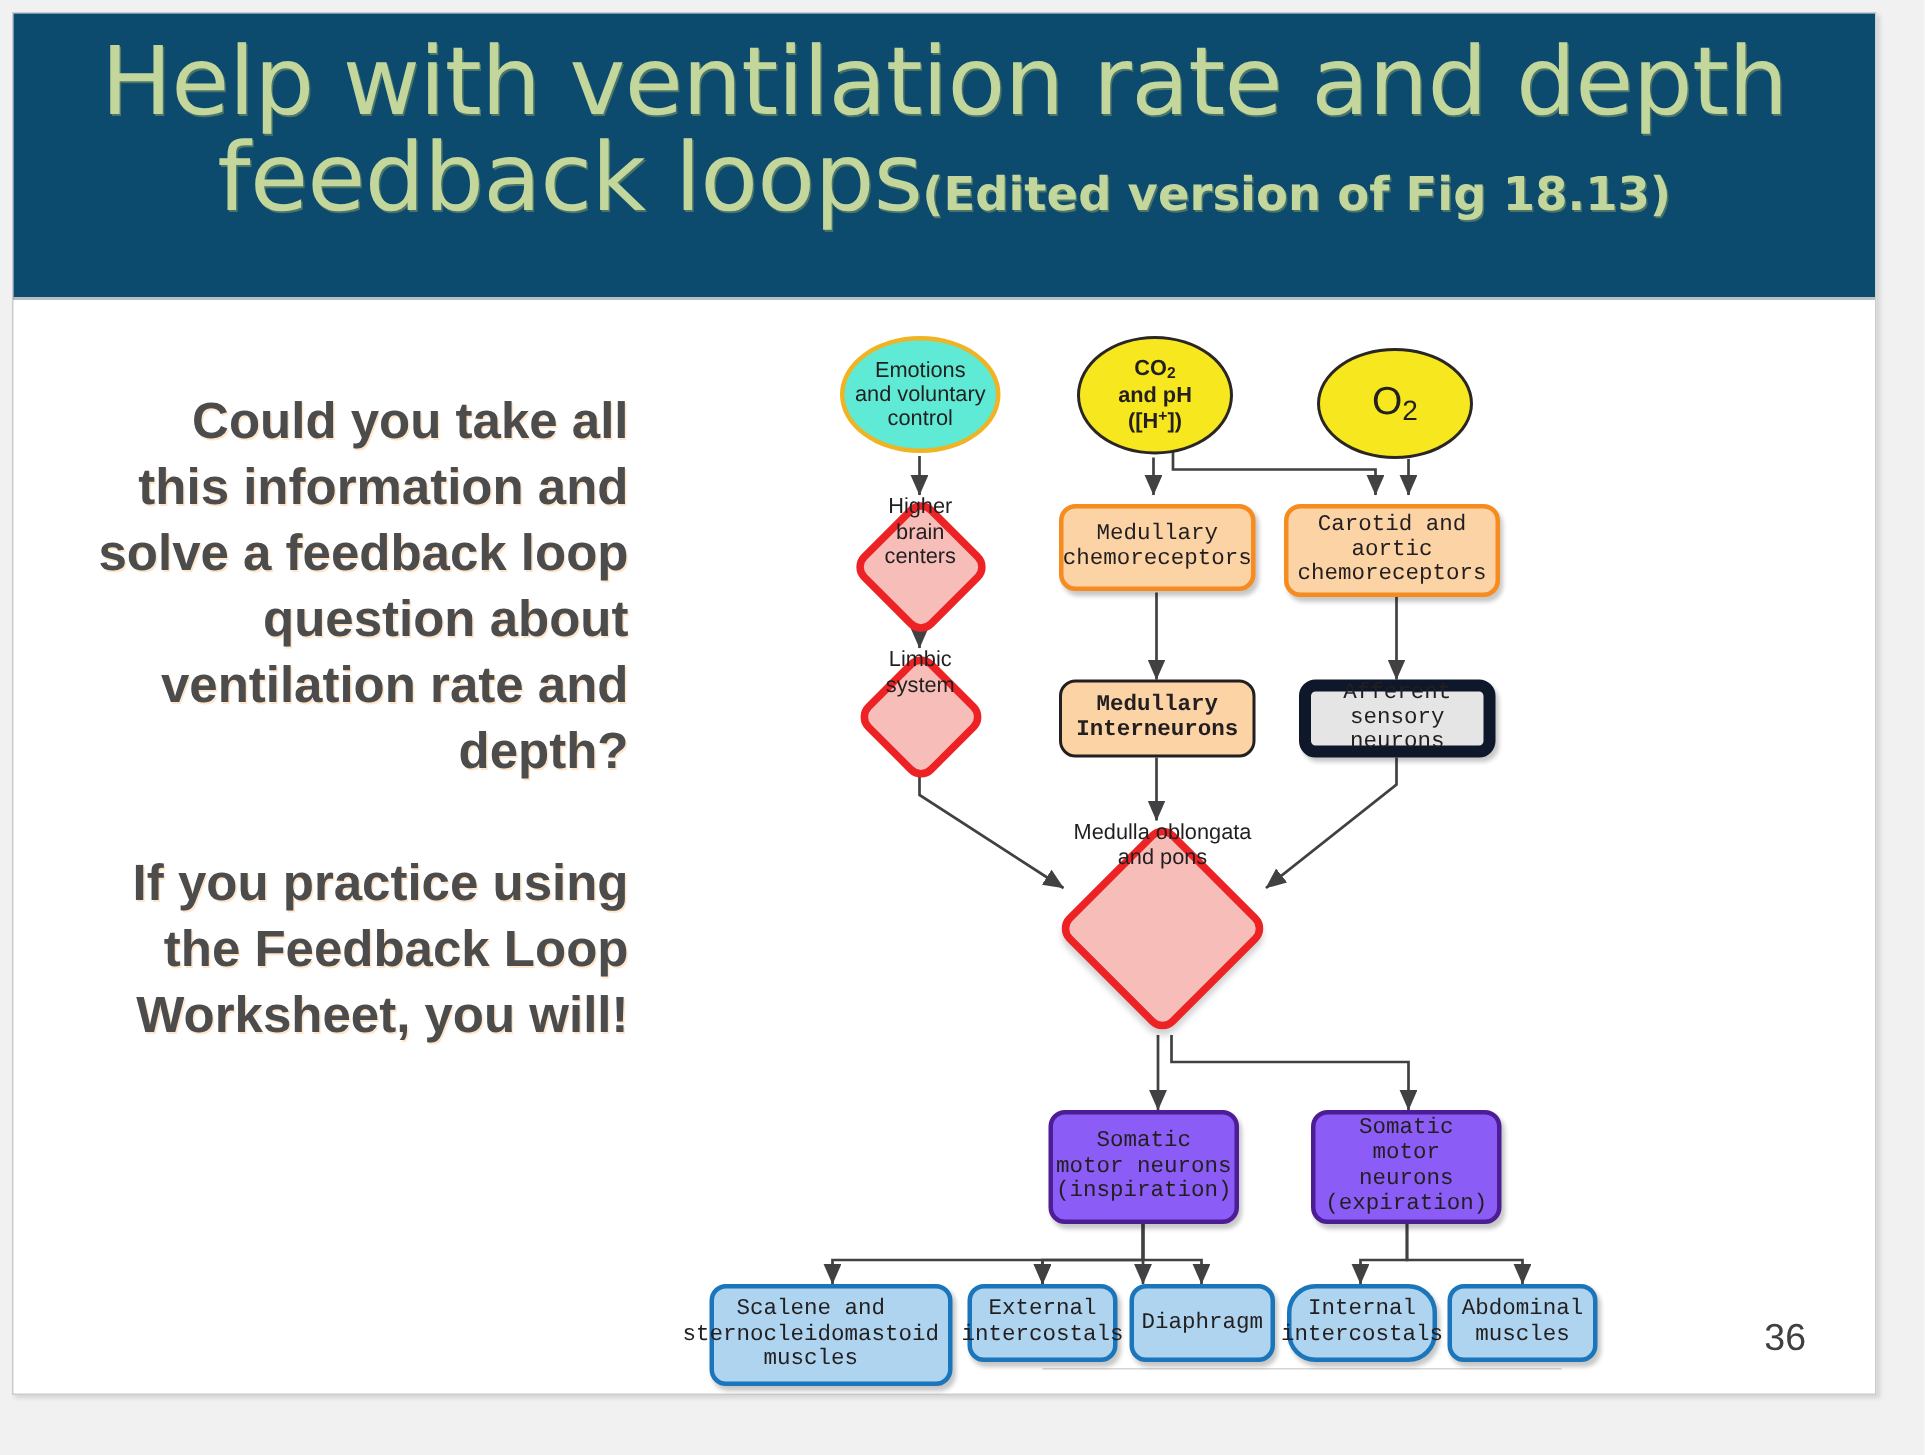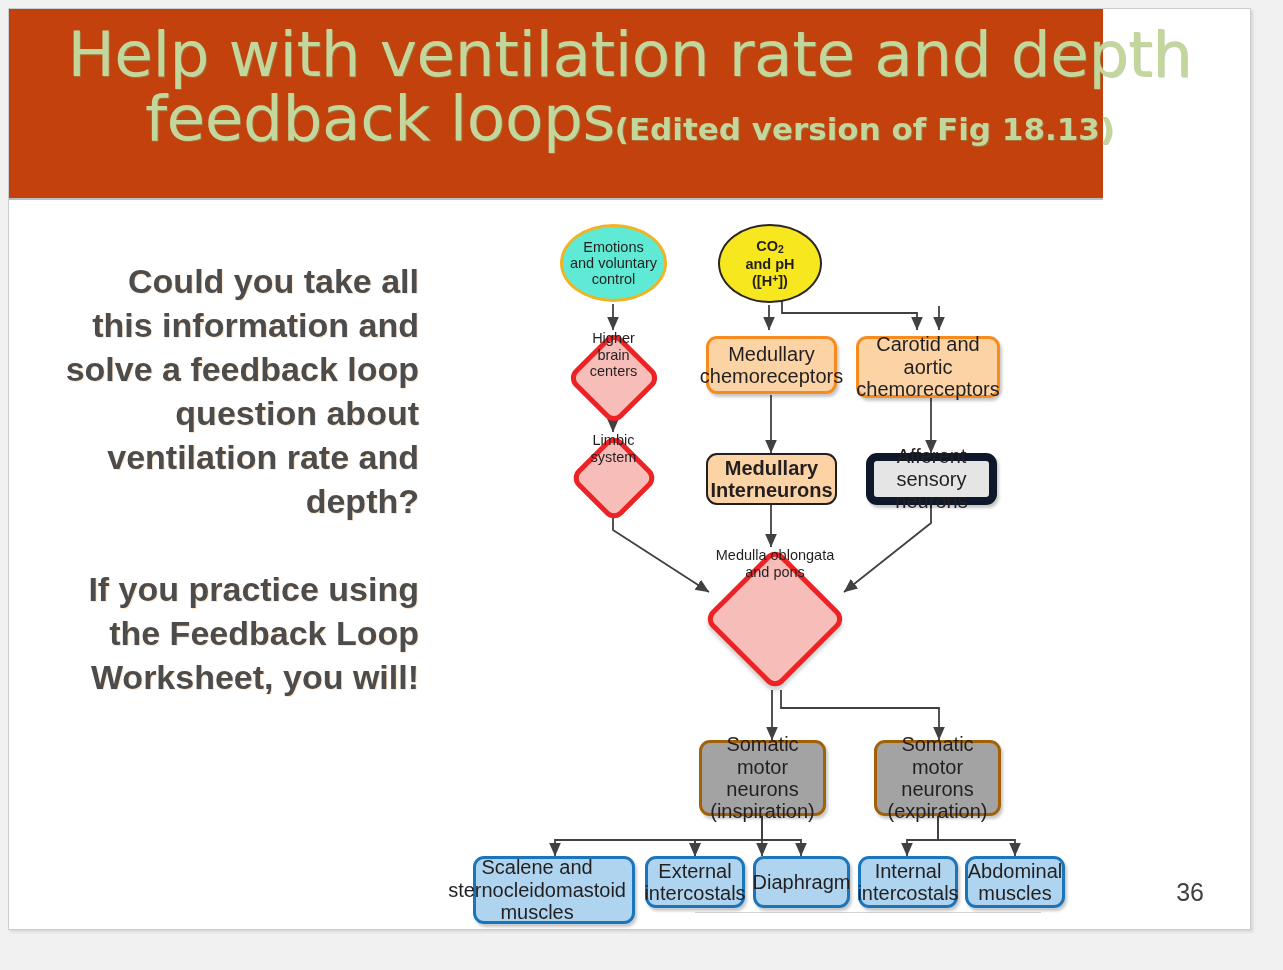--- a/index.html
+++ b/index.html
@@ -11,22 +11,22 @@
   }
   #slide{
     position:absolute;left:8px;top:8px;width:1243px;height:922px;
     background:#ffffff;
     border:1px solid #c9cdd2;
     box-sizing:border-box;
     box-shadow:2px 2px 3px rgba(0,0,0,.12);
   }
   
   #title-band{
-    position:absolute;left:0;top:0;width:1094px;height:191px;
-    background:#c2410c;
+    position:absolute;left:0;top:0;width:1241px;height:191px;
+    background:#0c4a6e;
     box-sizing:border-box;
     border-bottom:2px solid #b9bec4;
   }
   #title-text{
     position:absolute;left:0;top:14px;width:1241px;
     text-align:center;
     color:#c3d69b;
     font-family:"DejaVu Sans","Liberation Sans",sans-serif;
     font-size:63px;line-height:1.02;
     font-weight:400;
@@ -85,25 +85,25 @@
     border-radius:12px;
     box-sizing:border-box;
   }
   .diamond-label{
     position:absolute;left:0;top:0;width:100%;height:100%;
     display:flex;justify-content:center;
     text-align:center;color:#231f20;font-size:14.5px;line-height:1.15;
     font-family:"Liberation Sans",sans-serif;
   }
   
-  .box{border-radius:11px;font-size:20px;padding:4px 6px;}
+  .box{border-radius:11px;font-size:15px;padding:4px 6px;font-family:Liberation Mono, monospace;}
   .box-orange{background:#fbd3a5;border:3px solid #f68b1f;}
   .box-orange-dark{background:#e5e5e5;border:8px solid #0f172a;}
   .box-black{background:#fbd3a5;border:2px solid #231f20;font-weight:bold;}
-  .box-purple{background:#a3a3a3;border:3px solid #a16207;}
+  .box-purple{background:#8b5cf6;border:3px solid #4c1d95;}
   .box-blue{background:#aed4ef;border:3px solid #1b75bb;}
   .box-shadow{box-shadow:2px 3px 3px rgba(0,0,0,.22);}
   #page-num{
     position:absolute;right:46px;bottom:22px;
     color:#404040;font-size:25px;
     font-family:"Liberation Sans",sans-serif;
     margin-top:44px;
   }
   #foot-rule{
     position:absolute;left:686px;bottom:16px;width:346px;height:1px;
@@ -184,20 +184,25 @@
     </div>
 
     <div class="node ellipse ell-yellow" style="left:709px;top:24px;width:104px;height:79px;">
       <div>
         <span><span>CO</span><sub>2</sub></span><br>
         <span>and pH</span><br>
         <span><span>([H</span><sup>+</sup><span>])</span></span>
       </div>
     </div>
 
+    <div class="node ellipse ell-yellow ell-o2" style="left:869px;top:32px;width:104px;height:74px;">
+      <div>
+        <span><span>O</span><sub>2</sub></span>
+      </div>
+    </div>
 
     <div class="diamond-wrap" style="left:557px;top:130px;width:95px;height:96px;">
       <div class="diamond-shape" style="width:68px;height:68px;"></div>
       <div class="diamond-label">
         <div>
           <span>Higher</span><br>
           <span>brain</span><br>
           <span>centers</span>
         </div>
       </div>
@@ -281,21 +286,21 @@
         <span>intercostals</span>
       </div>
     </div>
 
     <div class="node box box-blue box-shadow" style="left:744px;top:656px;width:97px;height:52px;">
       <div>
         <span>Diaphragm</span>
       </div>
     </div>
 
-    <div class="node box box-blue box-shadow" style="left:849px;top:656px;width:100px;height:52px;">
+    <div class="node box box-blue box-shadow" style="left:849px;top:656px;width:100px;height:52px;border-radius:19px;">
       <div>
         <span>Internal</span><br>
         <span>intercostals</span>
       </div>
     </div>
 
     <div class="node box box-blue box-shadow" style="left:956px;top:656px;width:100px;height:52px;">
       <div>
         <span>Abdominal</span><br>
         <span>muscles</span>

